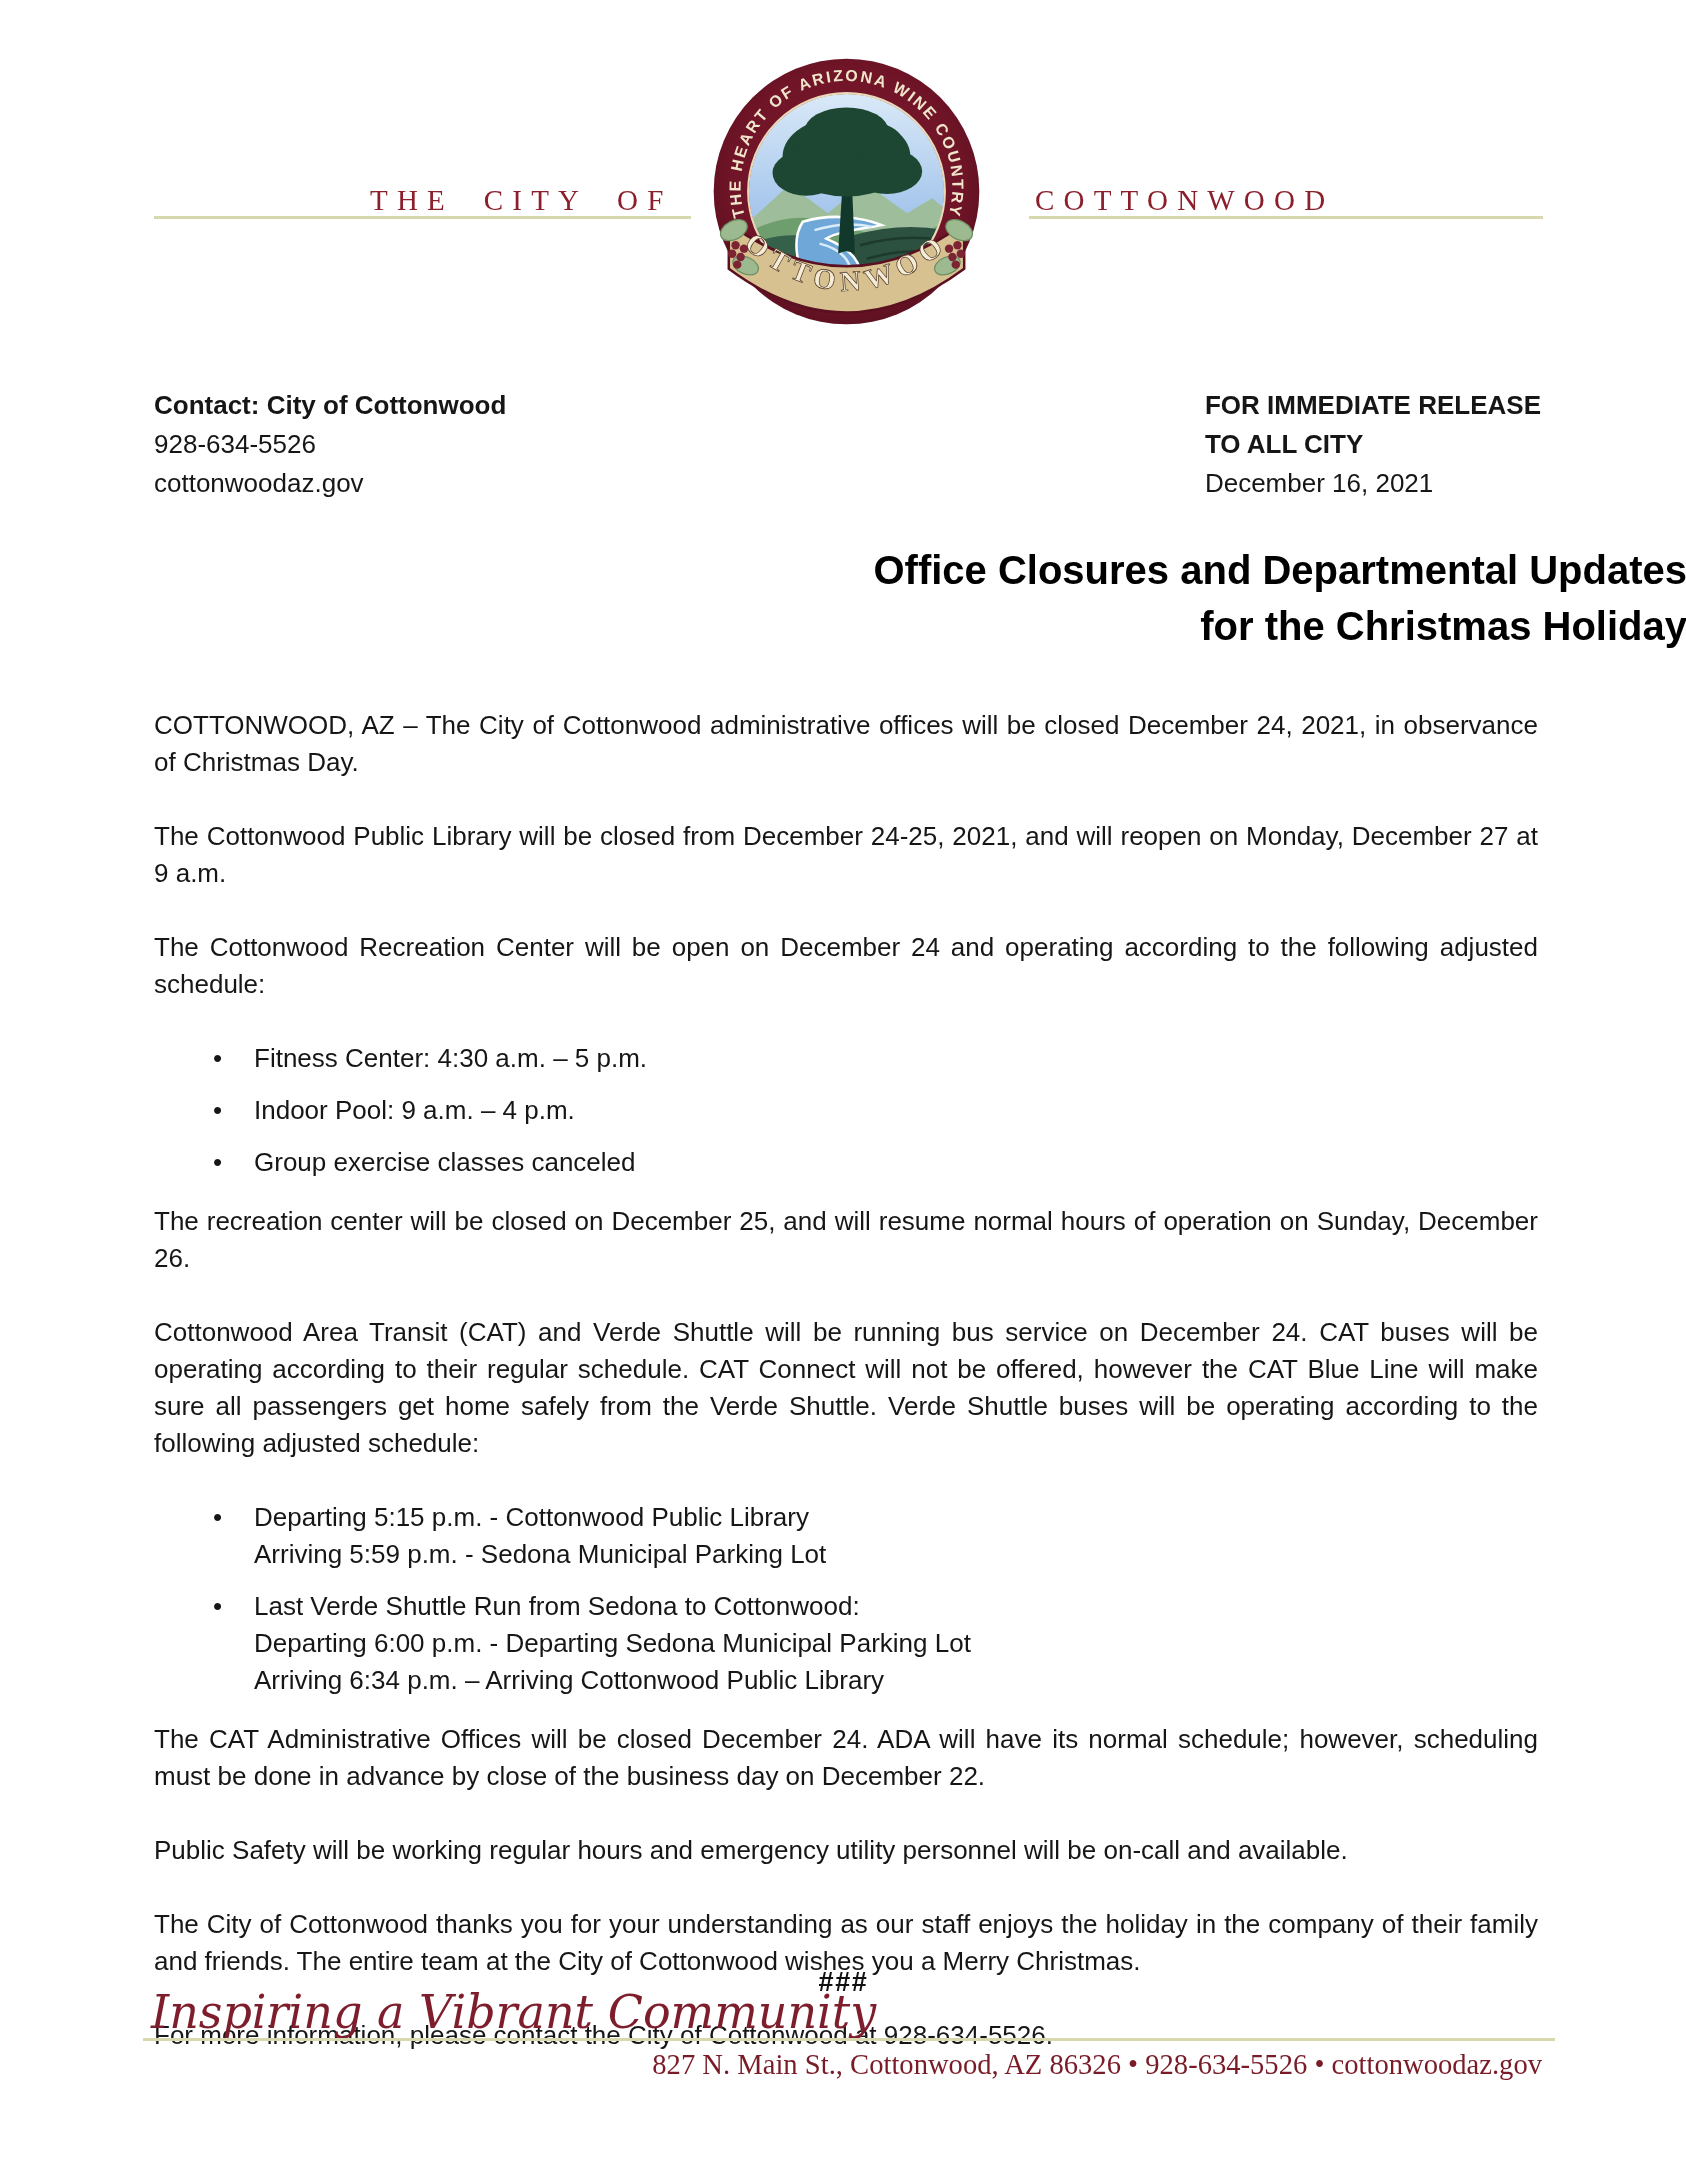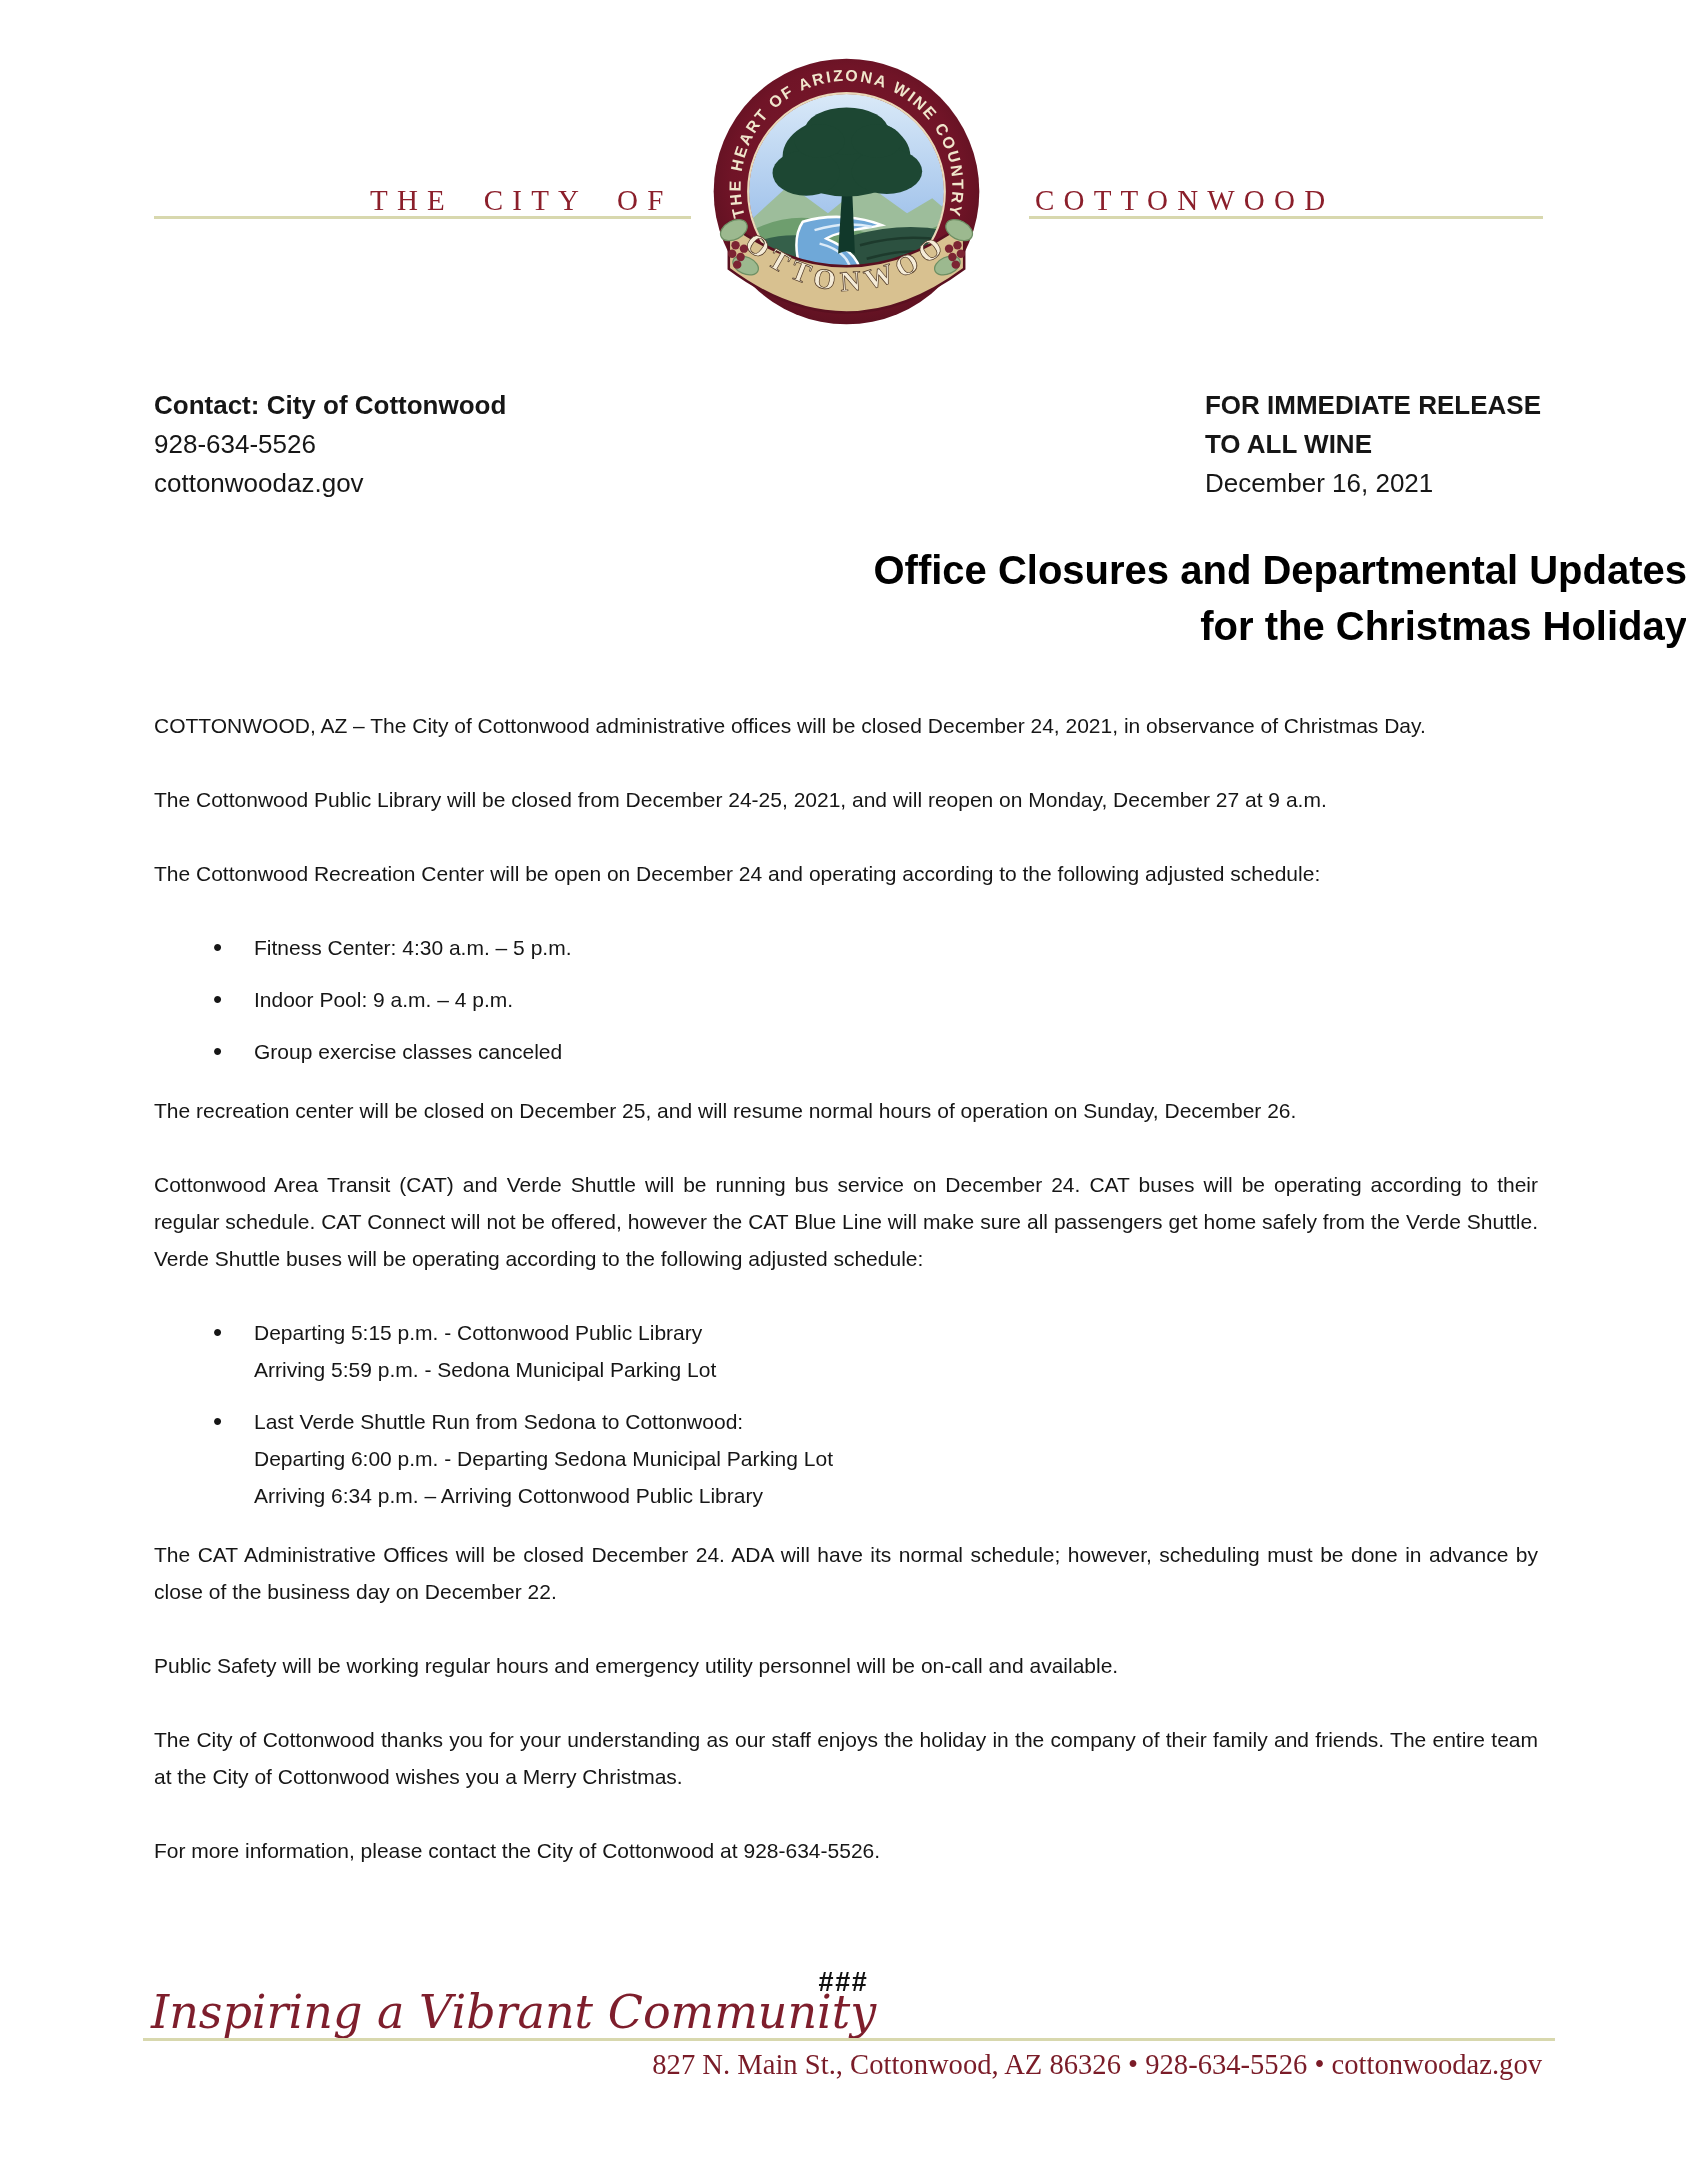--- a/index.html
+++ b/index.html
@@ -31,21 +31,21 @@
 
   
   .title{
     position:absolute;left:0;right:0;top:542px;text-align:right;
     font-size:40px;font-weight:bold;line-height:56px;color:#000;
   }
 
   
   .doc-body{
     position:absolute;left:154px;top:707px;width:1384px;
-    font-size:21px;line-height:37px;text-align:justify;
+    font-size:26px;line-height:37px;text-align:justify;
   }
   .doc-body p{margin:0 0 37px 0;}
   ul.blist{list-style:none;margin:0 0 22px 0;padding:0;}
   ul.blist li{position:relative;padding-left:100px;margin-bottom:15px;}
   ul.blist li::before{
     content:"\2022";position:absolute;left:59px;top:0;
     font-size:26px;color:#161616;
   }
   ul.blist .sub{text-align:left;}
 
@@ -151,21 +151,21 @@
     </g>
   </svg>
 
   <div class="contact">
     <div class="b">Contact: City of Cottonwood</div>
     <div>928-634-5526</div>
     <div>cottonwoodaz.gov</div>
   </div>
   <div class="release">
     <div class="b">FOR IMMEDIATE RELEASE</div>
-    <div class="b">TO ALL WINE</div>
+    <div class="b">TO ALL CITY</div>
     <div>December 16, 2021</div>
   </div>
 
   <div class="title">
     <div>Office Closures and Departmental Updates</div>
     <div>for the Christmas Holiday</div>
   </div>
 
   <div class="doc-body">
     <p>COTTONWOOD, AZ – The City of Cottonwood administrative offices will be closed December 24, 2021, in observance of Christmas Day.</p>

